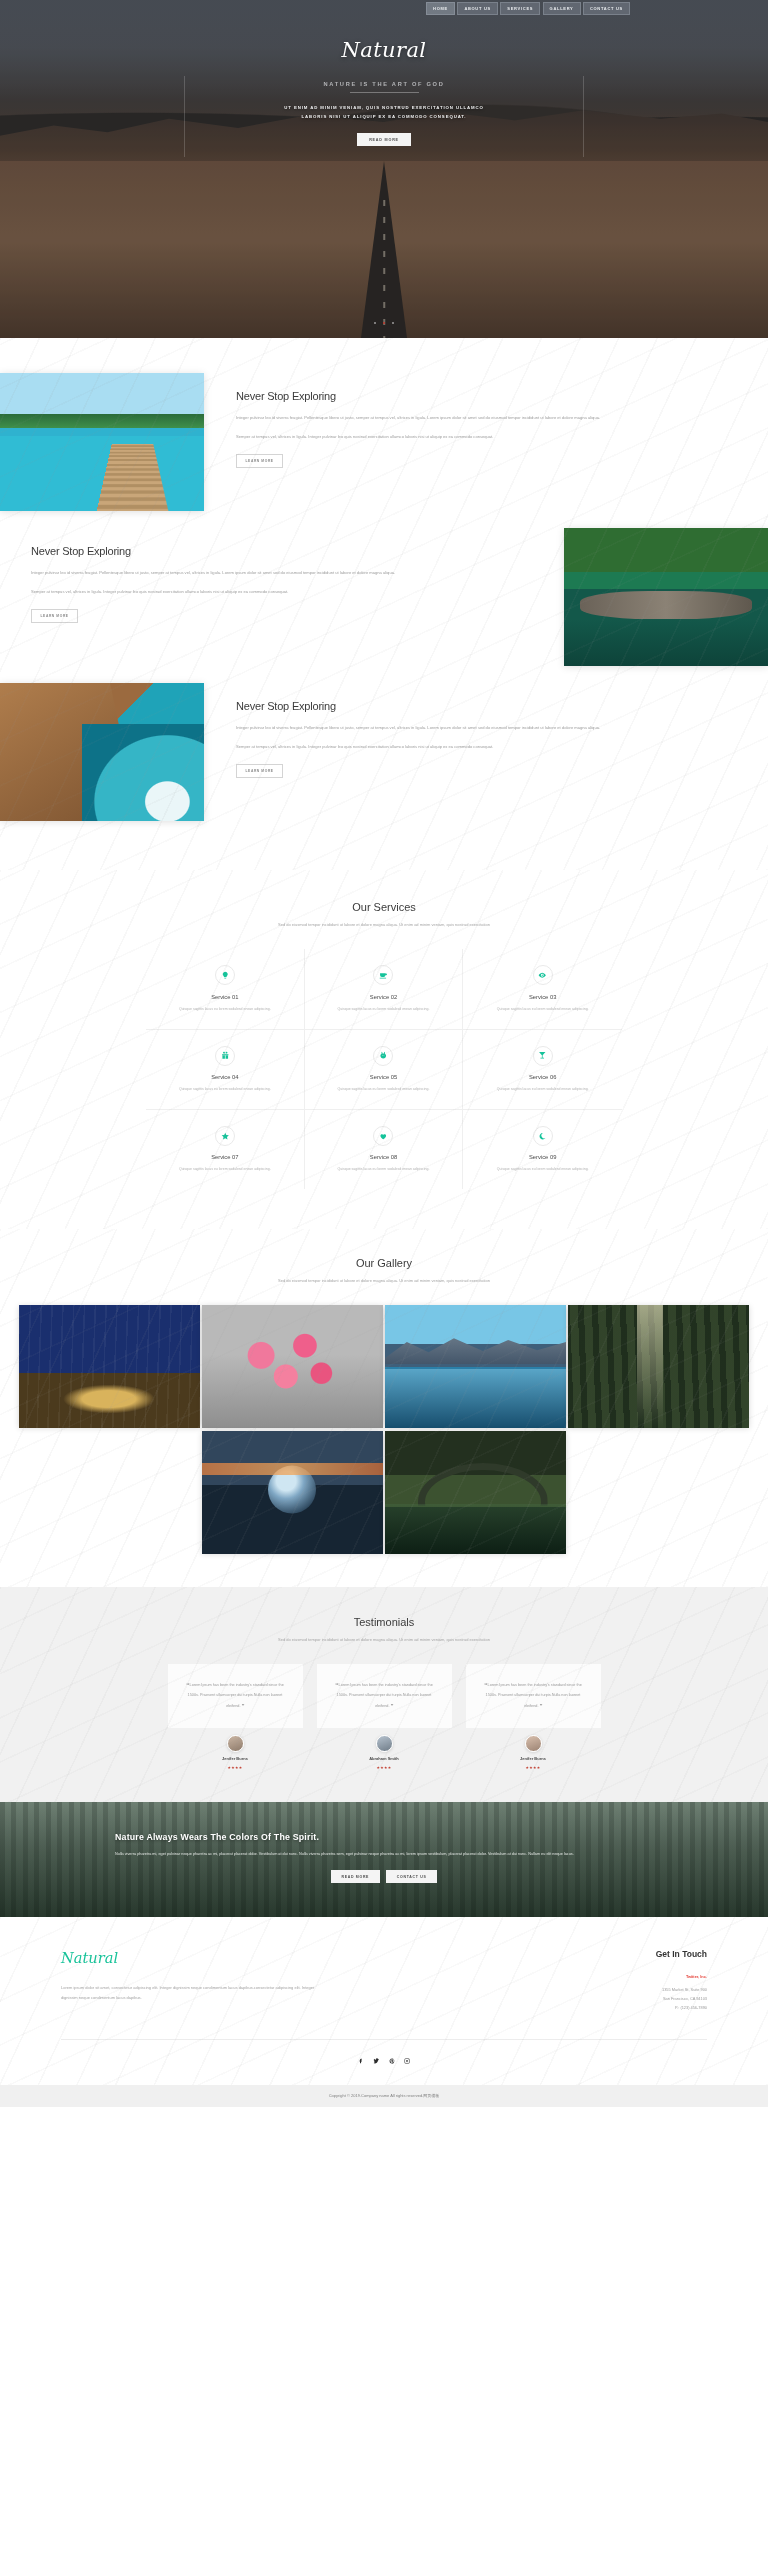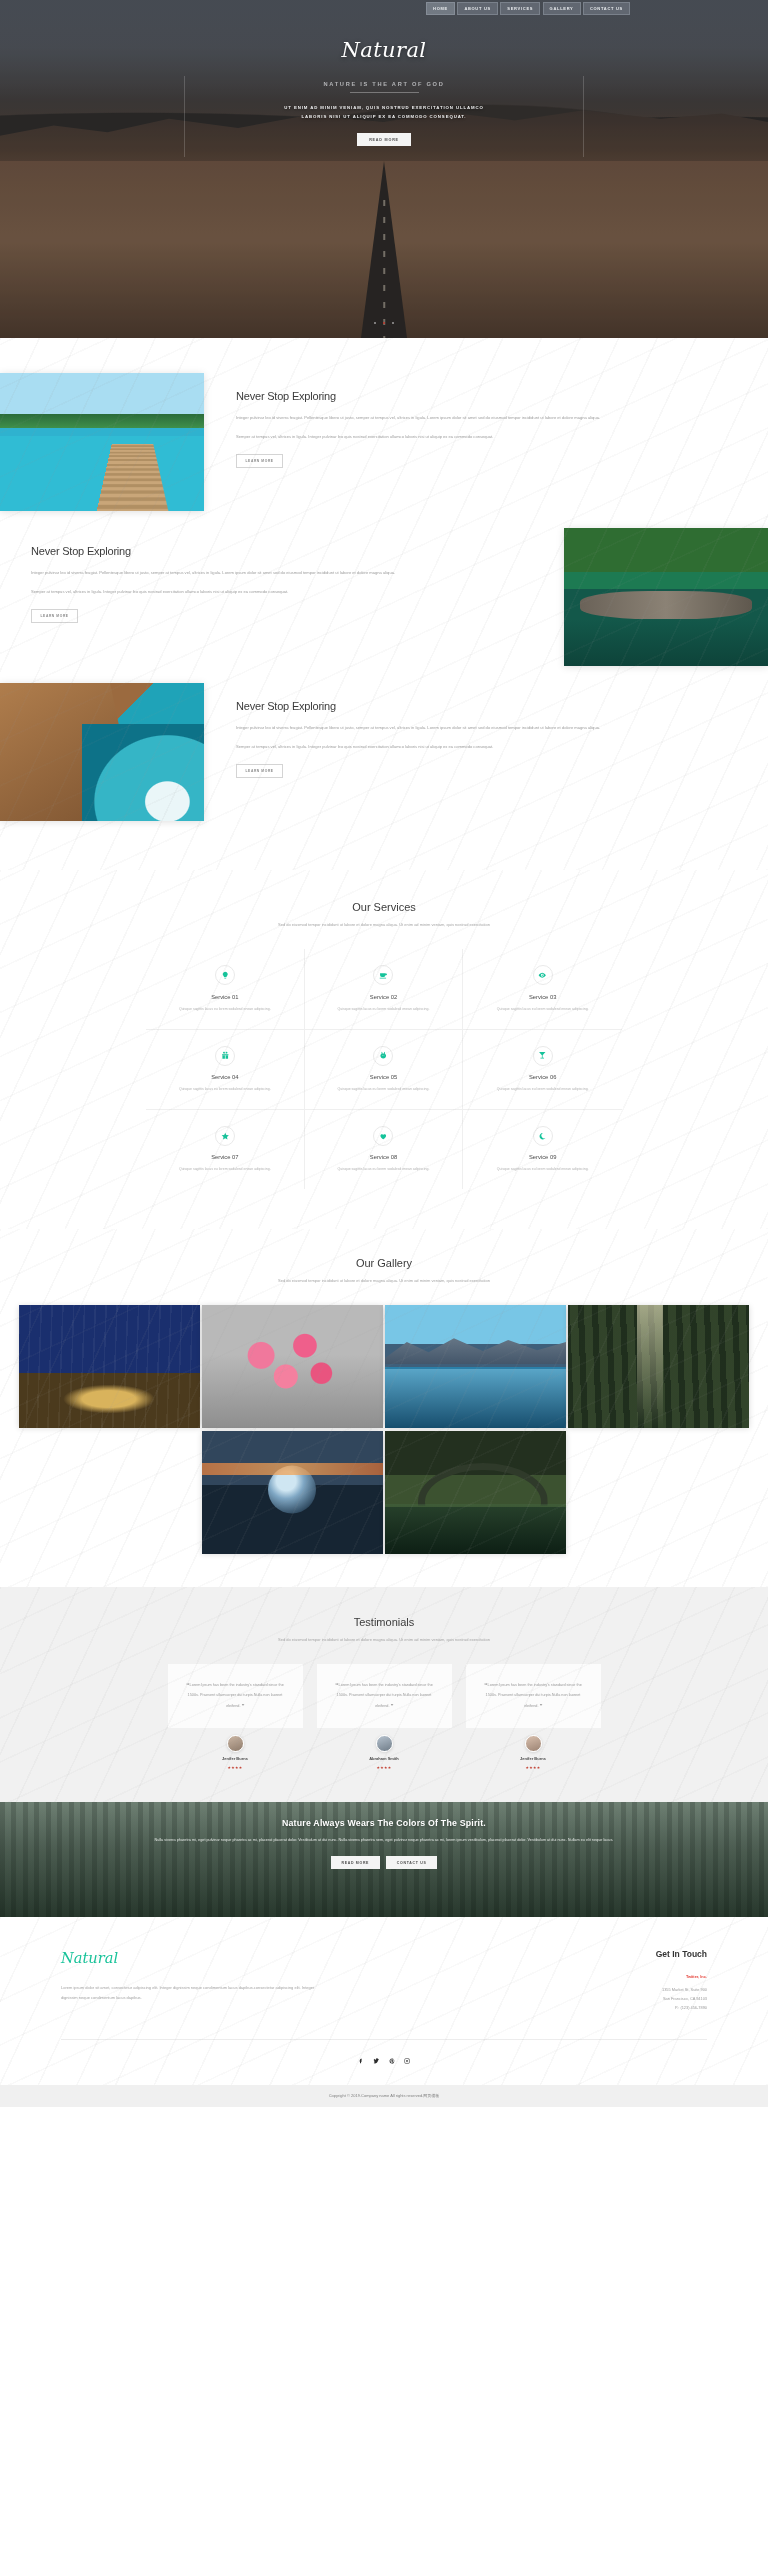--- a/index.html
+++ b/index.html
@@ -208,21 +208,21 @@
   .t-stars{text-align:center;font-size:3.8px;color:#c0392b;letter-spacing:0.4px;}
 
   
   #cta{
     position:relative;height:115px;overflow:hidden;
     background:linear-gradient(to bottom,#5e6f63 0%,#46564c 40%,#3a4a40 100%);
   }
   #cta .trees{position:absolute;inset:0;
     background:repeating-linear-gradient(90deg,rgba(24,40,28,.55) 0 4.6px,rgba(60,86,64,.25) 4.6px 11.5px);}
   #cta .mist{position:absolute;inset:0;background:linear-gradient(to bottom,rgba(150,165,155,.38),rgba(30,45,35,.66));}
-  #cta .ctx{position:relative;z-index:5;text-align:center;padding:16px 115px 0;}
+  #cta .ctx{position:relative;z-index:5;padding:30px 115px 0;}
   #cta h3{font-size:8.8px;color:#fff;font-weight:bold;letter-spacing:0.2px;margin-bottom:9.2px;text-shadow:0 0.8px 3.1px rgba(0,0,0,.4);}
   #cta p{font-size:3.8px;color:#e2e6e3;line-height:2.1;margin-bottom:11.5px;}
   #cta .btns{display:flex;gap:6.1px;justify-content:center;}
   #cta .b{background:#f4f4f4;color:#4a4a4a;font-size:3.5px;letter-spacing:0.7px;font-weight:bold;padding:4.6px 10.8px;cursor:pointer;}
 
   
   #footer{padding:32px 61px 0;background:#fff;}
   .f-cols{display:flex;justify-content:space-between;padding-bottom:26px;}
   .f-left{width:254px;}
   .f-logo{font-family:"DejaVu Serif",serif;font-style:italic;font-size:14.6px;color:#18c39a;margin-bottom:17px;}

